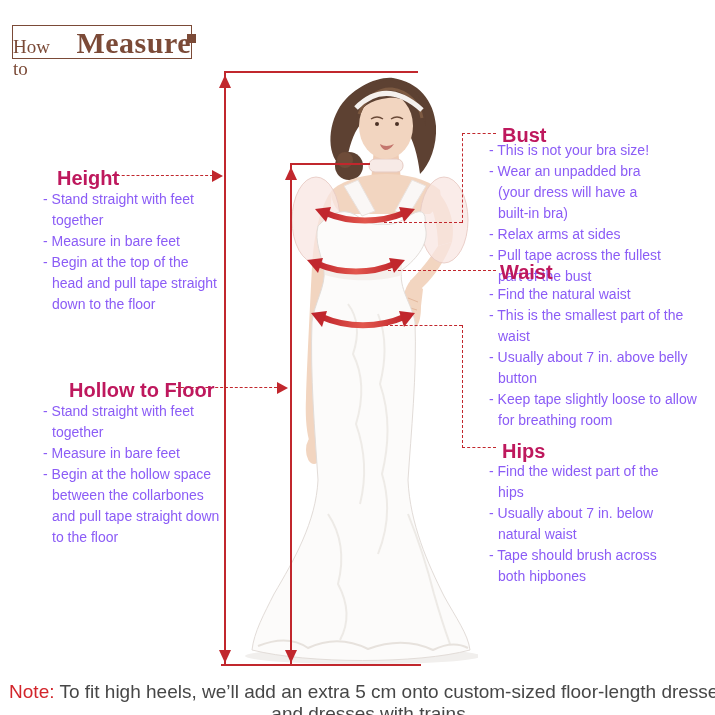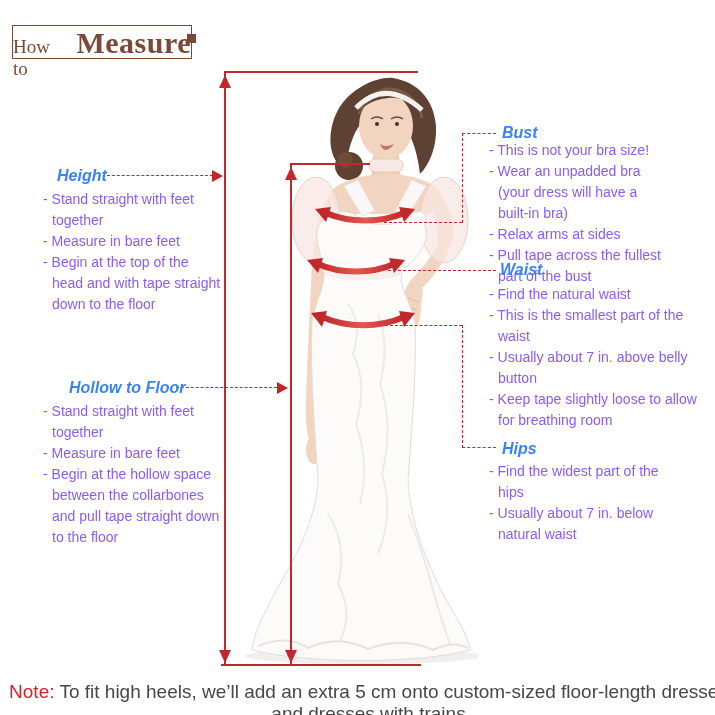--- a/index.html
+++ b/index.html
@@ -8,21 +8,21 @@
 
   
   .title-box{position:absolute;left:12px;top:25px;width:178px;height:32px;
              border:1px solid #7b4a37;display:flex;align-items:baseline;
              justify-content:center;gap:7px;background:#fff;}
   .title-prefix{font-family:"Liberation Serif",serif;font-size:19px;color:#7b4a37;}
   .title-main{font-family:"Liberation Serif",serif;font-size:30px;color:#7b4a37;letter-spacing:.5px;font-weight:bold;}
   .title-square{position:absolute;left:187px;top:34px;width:9px;height:9px;background:#7b4a37;}
 
   
-  .sec-head{position:absolute;font-size:16px;font-weight:bold;color:#3b82f6;white-space:nowrap;z-index:5;font-style:italic;}
+  .sec-head{position:absolute;font-size:20px;font-weight:bold;color:#be185d;white-space:nowrap;z-index:5;}
   ul.spec{position:absolute;margin:0;padding:0;list-style:none;font-size:14px;
           line-height:21px;color:#8b5cf6;z-index:5;}
   ul.spec li{padding-left:9px;text-indent:-9px;}
   ul.spec li::before{content:"- ";}
 
   
   .rl{position:absolute;background:#c1272d;z-index:3;}
   .tri{position:absolute;width:0;height:0;z-index:3;}
   .tri.up{border-left:6px solid transparent;border-right:6px solid transparent;border-bottom:13px solid #c1272d;}
   .tri.down{border-left:6px solid transparent;border-right:6px solid transparent;border-top:13px solid #c1272d;}
@@ -177,21 +177,21 @@
       </defs>
     <path d="M13,9 C38,20 70,20 95,9" stroke="url(#gh)" stroke-width="6" fill="none" stroke-linecap="round"></path>
     <polygon points="2,5 18,3 13,19" fill="#c1272d"></polygon>
     <polygon points="106,5 90,3 95,19" fill="#c1272d"></polygon>
   </svg>
 
   <div class="sec-head" style="left:57px;top:167px;">Height</div>
   <ul class="spec" style="left:43px;top:189px;width:178px;">
     <li>Stand straight with feet together</li>
     <li>Measure in bare feet</li>
-    <li>Begin at the top of the head and with tape straight down to the floor</li>
+    <li>Begin at the top of the head and pull tape straight down to the floor</li>
   </ul>
 
   <div class="sec-head" style="left:57px;top:379px;margin-left:12px;">Hollow to Floor</div>
   <ul class="spec" style="left:43px;top:401px;width:178px;">
     <li>Stand straight with feet together</li>
     <li>Measure in bare feet</li>
     <li>Begin at the hollow space between the collarbones and pull tape straight down to the floor</li>
   </ul>
 
   <div class="sec-head" style="left:502px;top:124px;">Bust</div>
@@ -207,20 +207,21 @@
     <li>Find the natural waist</li>
     <li>This is the smallest part of the waist</li>
     <li>Usually about 7 in. above belly button</li>
     <li>Keep tape slightly loose to allow for breathing room</li>
   </ul>
 
   <div class="sec-head" style="left:502px;top:440px;">Hips</div>
   <ul class="spec" style="left:489px;top:461px;width:182px;">
     <li>Find the widest part of the hips</li>
     <li>Usually about 7 in. below natural waist</li>
+    <li>Tape should brush across both hipbones</li>
   </ul>
 
   <div class="note">
     <span class="note-label">Note:</span>
     <span>To fit high heels, we’ll add an extra 5 cm onto custom-sized floor-length dresses and dresses with trains</span>
   </div>
 
 </div>
 
 </body></html>

